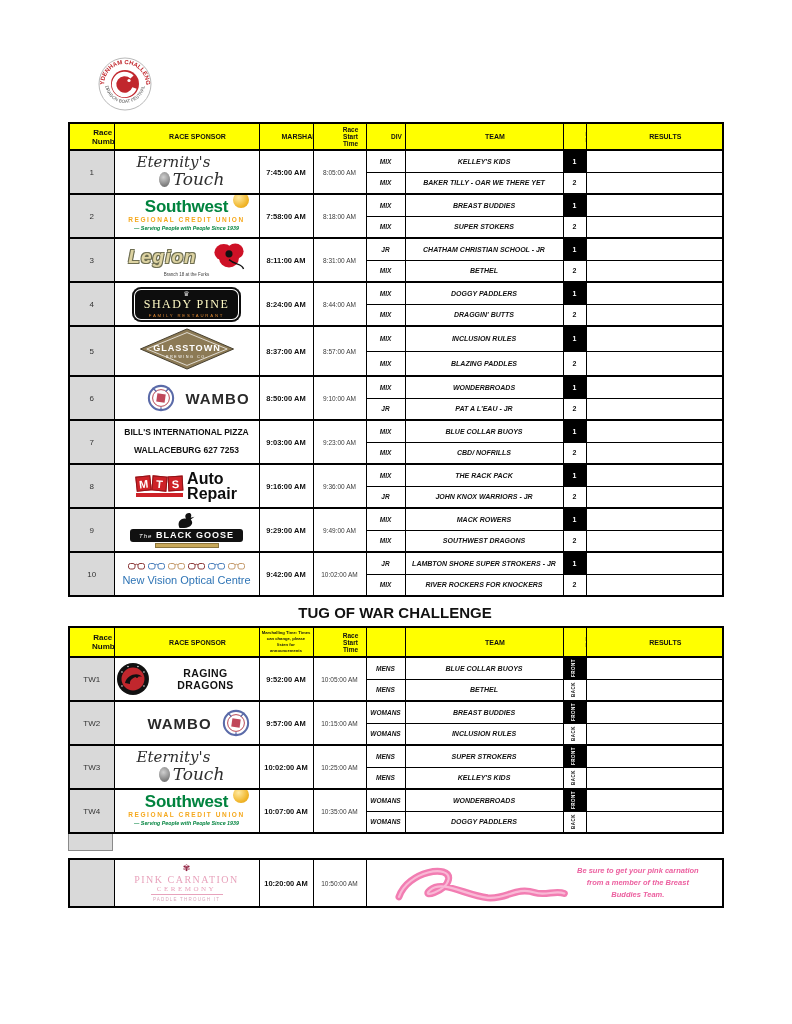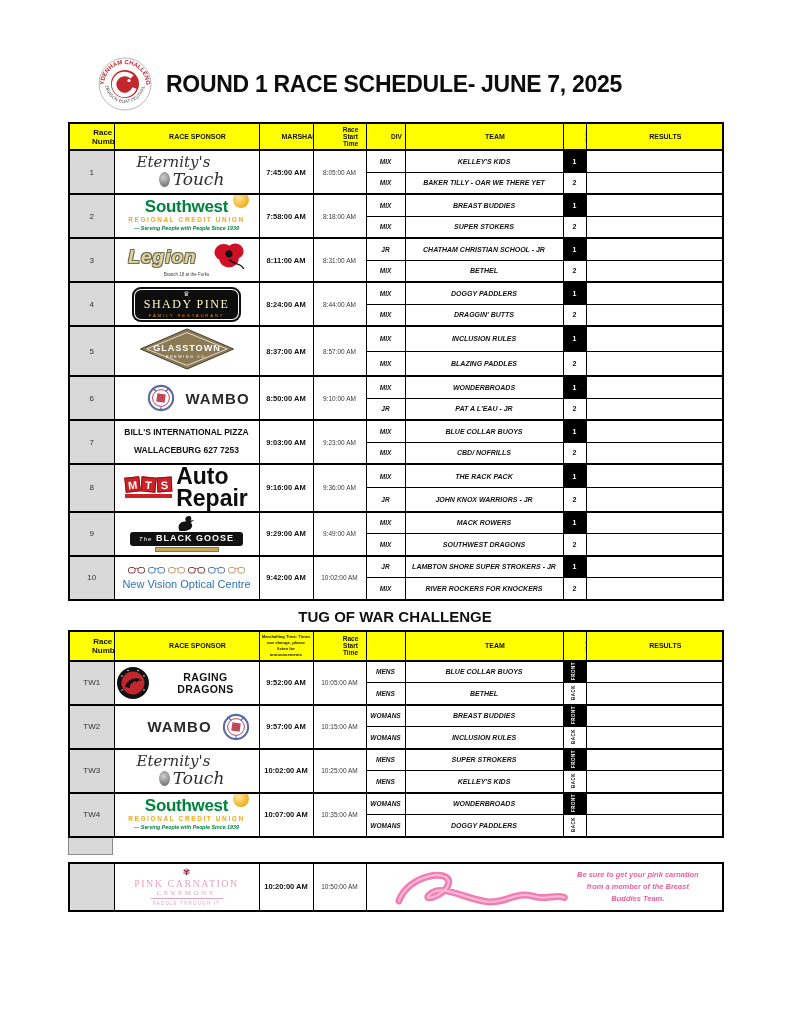--- a/index.html
+++ b/index.html
@@ -91,21 +91,21 @@
 
   .sp-bills { font-size:8.5px; font-weight:bold; line-height:2.1; text-align:center; }
 
   .sp-mts { display:flex; align-items:center; justify-content:center; gap:4px; }
   .mts-sqs { display:flex; gap:1px; }
   .mts-sq { display:inline-block; width:15px; height:15px; background:#CE2127; color:#fff; font-weight:bold;
             font-size:11px; text-align:center; line-height:15px; transform:rotate(-6deg); border:1px solid #8c1418; }
   .mts-sq.s2 { transform:rotate(5deg); }
   .mts-sq.s3 { transform:rotate(-3deg); }
   .mts-bar { height:4px; background:#CE2127; margin-top:2px; }
-  .mts-right { font-size:23px; font-weight:900; line-height:0.95; text-align:left; color:#0d0d0d; }
+  .mts-right { font-size:16px; font-weight:900; line-height:0.95; text-align:left; color:#0d0d0d; }
 
   .sp-goose { display:flex; flex-direction:column; align-items:center; }
   .goose-banner { background:#111; color:#fff; font-size:9px; font-weight:bold; padding:2px 9px;
                   border-radius:3px; letter-spacing:1px; line-height:1.1; }
   .goose-the { font-style:italic; font-size:6px; font-weight:normal; }
   .goose-sub { width:64px; height:5px; background:#C8A85A; border:1px solid #8a743c; margin-top:1px; }
 
   .sp-newvision { text-align:center; }
   .nv-glasses { display:flex; justify-content:center; gap:3px; }
   .nv-name { color:#2E74B5; font-size:11px; margin-top:3px; }
@@ -133,21 +133,20 @@
     <text font-size="6" fill="#C1272D" font-weight="bold" font-family="Liberation Sans, sans-serif">
       <textPath href="#arcTop" startOffset="50%" text-anchor="middle">SYDENHAM CHALLENGE</textPath>
     </text>
     <text font-size="4.6" fill="#555" font-family="Liberation Sans, sans-serif">
       <textPath href="#arcBot" startOffset="50%" text-anchor="middle">DRAGON BOAT FESTIVAL</textPath>
     </text>
     <circle cx="27" cy="27" r="14" fill="#C1272D"></circle>
     <path d="M34,20 a10.5,10.5 0 1 0 2.5,11" fill="none" stroke="#fff" stroke-width="4.5"></path>
     <circle cx="31" cy="23.5" r="1.6" fill="#fff"></circle>
   </svg>
-  <div class="title">ROUND 1 RACE SCHEDULE- JUNE 7, 2025</div>
 </div>
 
 <table class="sched t1">
   <colgroup>
     <col style="width:45px">
       <col style="width:145px">
       <col style="width:54px">
       <col style="width:53px">
     <col style="width:39px">
       <col style="width:158px">

